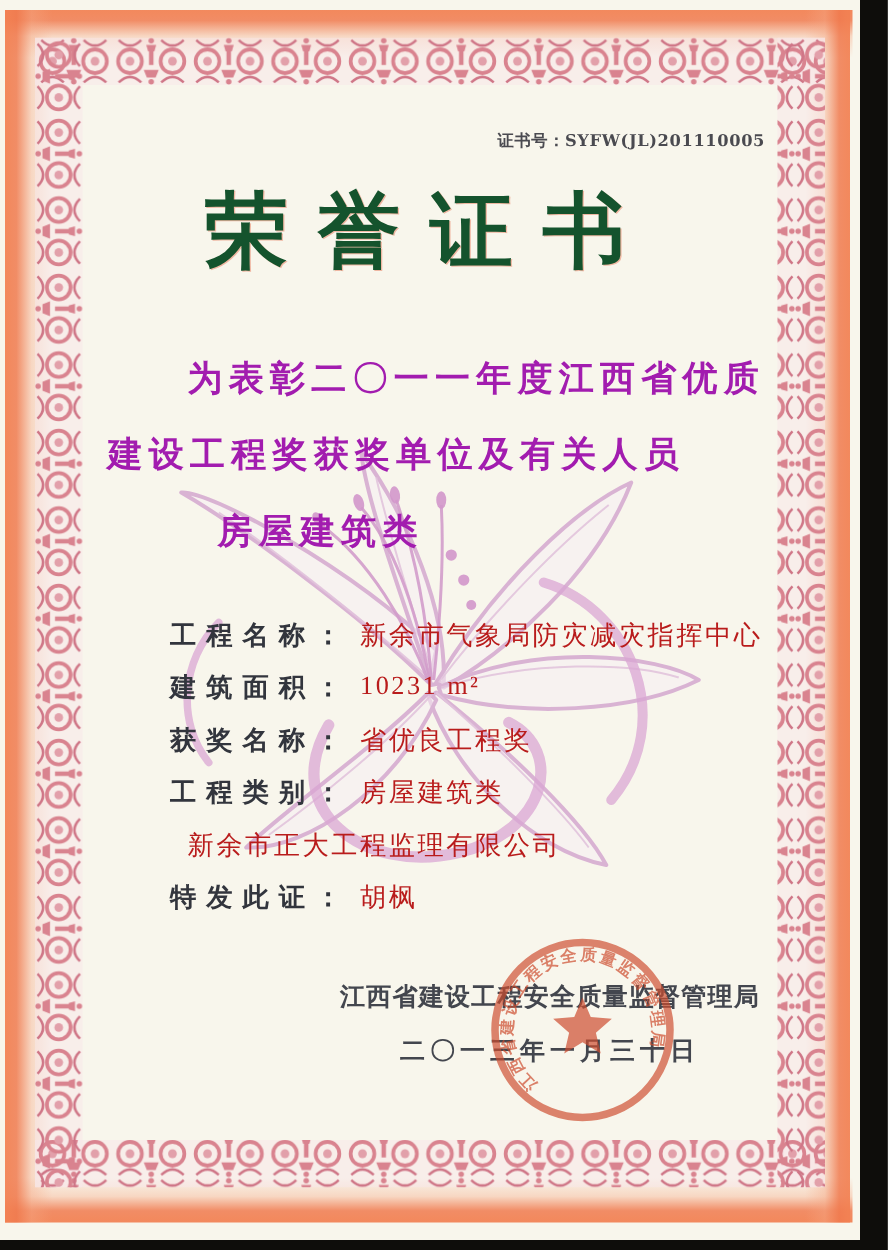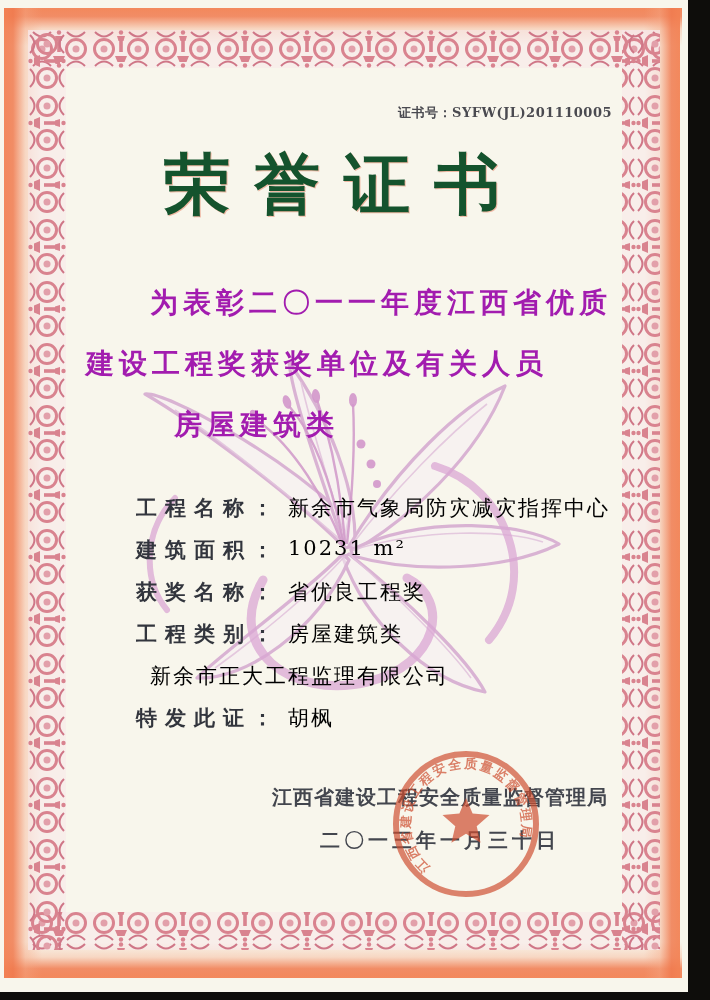--- a/index.html
+++ b/index.html
@@ -43,21 +43,21 @@
   }
   .body-line1{text-indent:64px;}
   .body-line3{text-indent:88px;}
   .fields{left:136px;top:494px;width:492px;}
   .field-row{display:flex;align-items:flex-start;height:42px;}
   .field-label{
     display:inline-block;width:138px;font-size:21px;font-weight:bold;color:#32353d;
     text-align:justify;text-align-last:justify;letter-spacing:1px;
   }
   .field-value{
-    margin-left:14px;font-size:21px;color:#000000;letter-spacing:2px;white-space:nowrap;
+    margin-left:14px;font-size:21px;color:#b91c1c;letter-spacing:2px;white-space:nowrap;font-family:Liberation Serif, serif;
   }
   .issuer-block{left:200px;top:784px;width:480px;text-align:center;color:#43464e;}
   .issuer-line{font-size:20px;font-weight:600;letter-spacing:1px;}
   .date-line{margin-top:16px;font-size:20px;font-weight:600;letter-spacing:4px;}
   .seal{position:absolute;left:388px;top:746px;z-index:5;opacity:.85;}
 </style>
 </head>
 <body>
 
 <div id="canvas">

